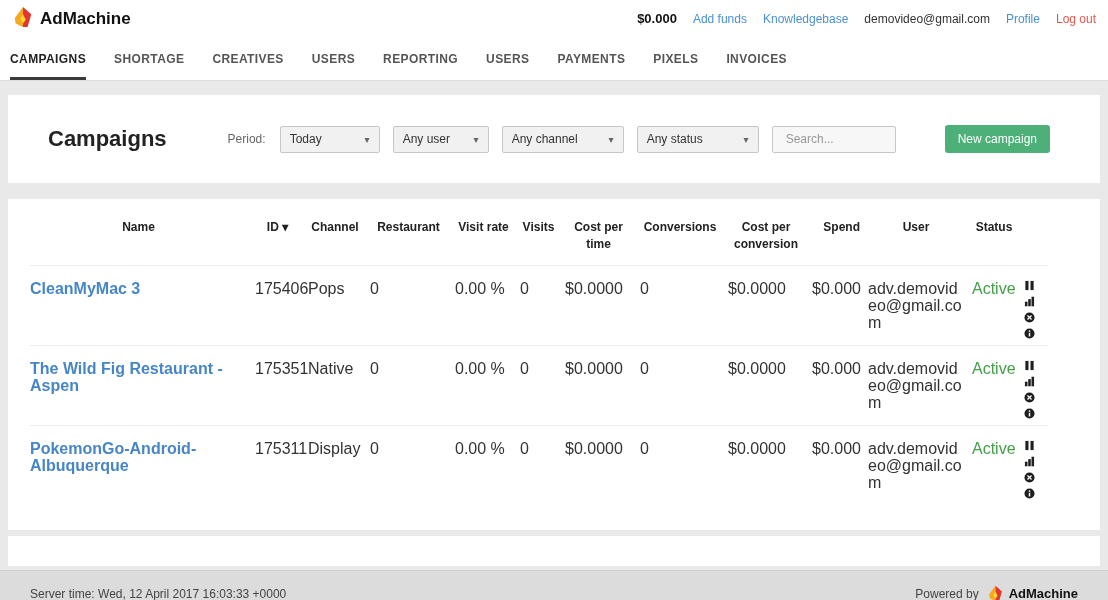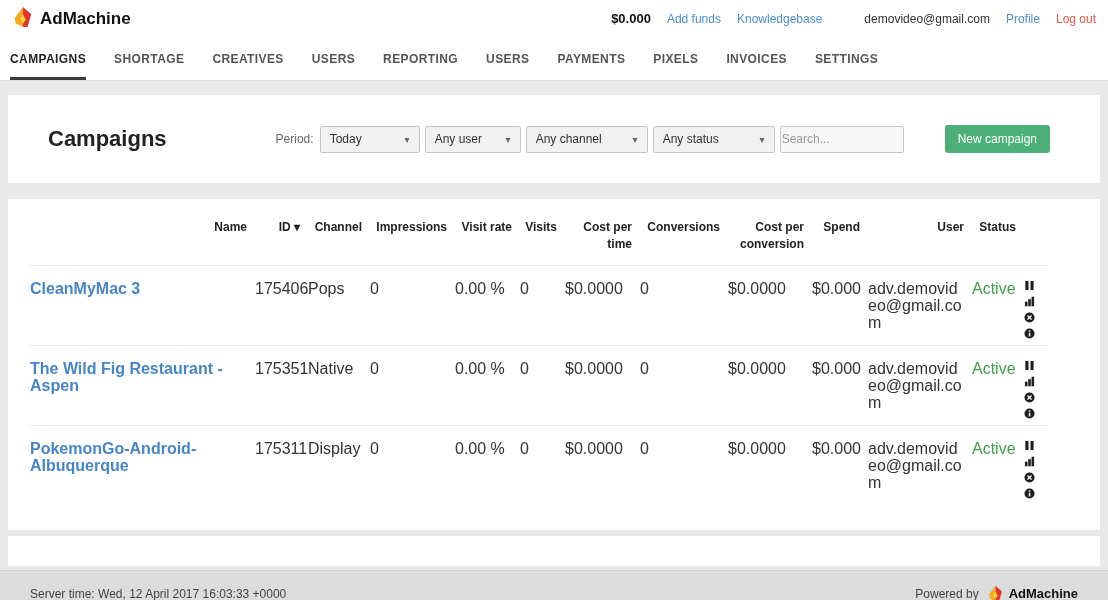--- a/index.html
+++ b/index.html
@@ -11,51 +11,51 @@
     font-size:12px;
   }
 
   
   .topbar { height:37px; background:#fff; display:flex; align-items:center; justify-content:space-between; padding:0 12px; }
   .brand { display:flex; align-items:center; gap:6px; }
   .brand-name { font-size:17px; font-weight:bold; color:#111; }
   .topbar-right { display:flex; align-items:center; gap:16px; }
   .balance { font-weight:bold; color:#111; font-size:13px; }
   .link-blue { color:#4a90d2; text-decoration:none; cursor:pointer; }
-  .email { color:#333; margin-left:26px; }
+  .email { color:#333; }
   .link-logout { color:#e2574c; text-decoration:none; cursor:pointer; }
 
   
   .nav { background:#fff; border-bottom:1px solid #dedede; display:flex; padding:0 8px; height:44px; }
   .nav-item { font-size:12px; font-weight:bold; color:#555; letter-spacing:.4px; margin:0 14px; display:flex; align-items:center; border-bottom:3px solid transparent; padding-top:3px; cursor:pointer; white-space:nowrap; }
   .nav-item:first-child { margin-left:2px; }
   .nav-item.active { color:#222; border-bottom-color:#3a3a3a; }
 
   
   .content { padding:14px 8px 0; }
   .card { background:#fff; }
 
   .filters-card { height:88px; display:flex; align-items:center; padding:0 50px 0 22px; margin-bottom:16px; }
   .page-title { font-size:22px; font-weight:bold; color:#222; margin-left:18px; }
-  .filter-group { margin-left:auto; display:flex; align-items:center; gap:5px; }
+  .filter-group { margin-left:auto; display:flex; align-items:center; gap:13px; }
   .period-label { color:#666; margin-right:1px; }
   .select { height:27px; background:#f1f1f1; border:1px solid #c6c6c6; border-radius:2px; display:flex; align-items:center; justify-content:space-between; padding:0 9px; color:#333; cursor:pointer; }
   .select .caret { color:#666; font-size:10px; margin-left:10px; }
   .sel-period { width:100px; }
   .sel-user { width:96px; }
   .sel-channel { width:122px; }
   .sel-status { width:122px; }
-  .search-input { height:27px; width:124px; border:1px solid #c6c6c6; border-radius:2px; background:#f7f7f7; padding:0 1px; color:#333; font-family:inherit; font-size:12px; }
+  .search-input { height:27px; width:124px; border:1px solid #c6c6c6; border-radius:2px; background:#f7f7f7; padding:0 13px; color:#333; font-family:inherit; font-size:12px; }
   .search-input::placeholder { color:#999; }
   .btn-new { height:28px; background:#4cb078; color:#fff; border:none; border-radius:3px; padding:0 13px; font-size:12px; font-family:inherit; cursor:pointer;margin-left:36px; }
 
   
   .table-card { height:331px; padding:4px 28px 0 22px; margin-bottom:6px; overflow:hidden; }
   table { border-collapse:collapse; table-layout:fixed; width:1018px; }
-  th { text-align:right; font-weight:bold; color:#222; padding:16px 8px 12px 0; vertical-align:top; font-size:12px; line-height:17px; }
+  th { text-align:center; font-weight:bold; color:#222; padding:16px 8px 12px 0; vertical-align:top; font-size:12px; line-height:17px; }
   td { vertical-align:top; padding:14px 8px 0 0; font-size:16px; line-height:17px; height:80px; }
   tbody tr { border-top:1px solid #ececec; }
   .al-right { text-align:right; }
   .cell-name { color:#4686c8; font-weight:bold; cursor:pointer; }
   .cell-user { word-break:break-all; color:#333; }
   .cell-status { color:#43a047; }
   .cell-actions { }
   .actions-stack { display:flex; flex-direction:column; gap:5px; align-items:flex-start; }
   .action-icon { width:11px; height:11px; display:block; cursor:pointer; }
 
@@ -94,21 +94,20 @@
 <div class="nav">
   <div class="nav-item active">CAMPAIGNS</div>
   <div class="nav-item">SHORTAGE</div>
   <div class="nav-item">CREATIVES</div>
   <div class="nav-item">USERS</div>
   <div class="nav-item">REPORTING</div>
   <div class="nav-item">USERS</div>
   <div class="nav-item">PAYMENTS</div>
   <div class="nav-item">PIXELS</div>
   <div class="nav-item">INVOICES</div>
-  <div class="nav-item">SETTINGS</div>
 </div>
 
 <div class="content">
 
   <div class="card filters-card">
     <div class="page-title">Campaigns</div>
     <div class="filter-group">
       <span class="period-label">Period:</span>
       <div class="select sel-period">
         <span>Today</span>
@@ -149,21 +148,21 @@
         <col style="width:24px">
       </colgroup>
       <thead>
         <tr>
           <th>Name</th>
           <th>
             <span>ID</span>
             <span>▾</span>
           </th>
           <th>Channel</th>
-          <th>Impressions</th>
+          <th>Restaurant</th>
           <th>Visit rate</th>
           <th>Visits</th>
           <th>Cost per time</th>
           <th>Conversions</th>
           <th>Cost per conversion</th>
           <th class="al-right">Spend</th>
           <th>User</th>
           <th>Status</th>
           <th></th>
         </tr>

